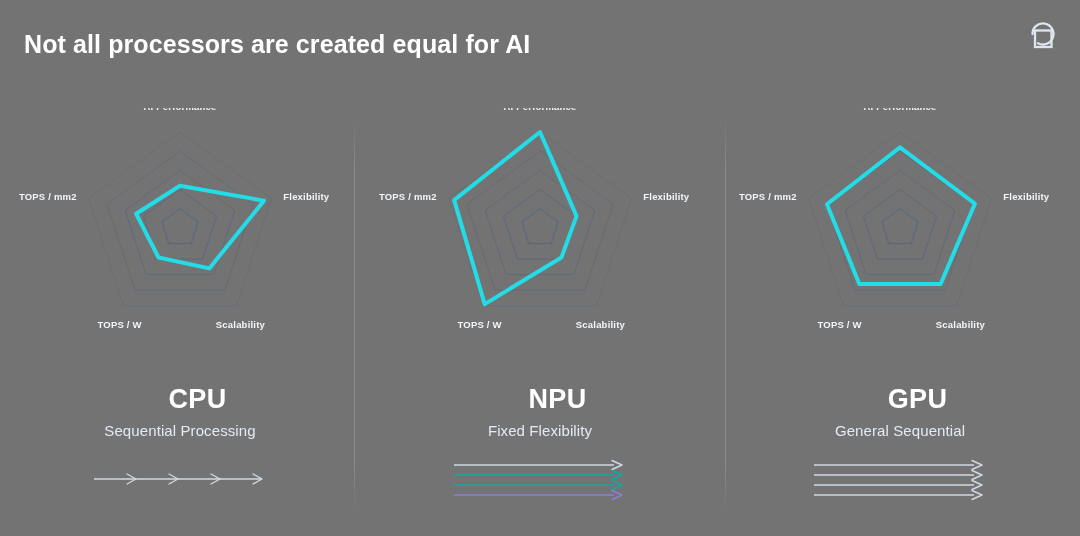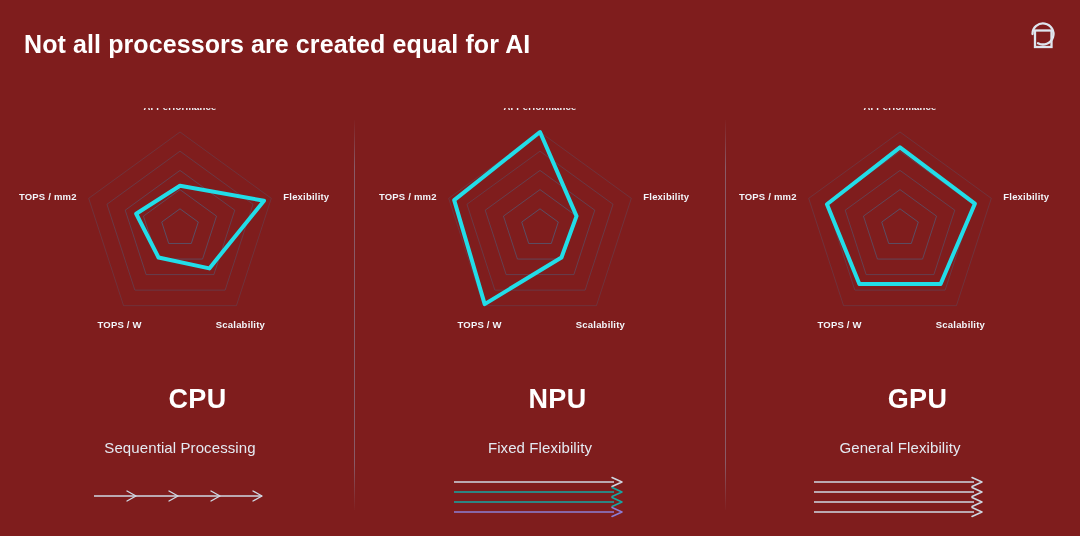--- a/index.html
+++ b/index.html
@@ -7,21 +7,21 @@
   html,body{ background:#16263d; }
   body{
     width:1080px; height:536px;
     font-family:"Liberation Sans", sans-serif;
     color:#ffffff;
     position:relative;
     overflow:hidden;
   }
   .slide{
     position:absolute; inset:0;
-    background:#7f1d1d;
+    background:#737373;
   }
   
   .title{
     position:absolute;
     left:24px; top:30px;
     font-size:25px;
     font-weight:bold;
     letter-spacing:0.1px;
     color:#ffffff;
     white-space:nowrap;
@@ -71,21 +71,21 @@
   .proc-name{
     margin-top:22px;
     font-size:27px;
     font-weight:bold;
     letter-spacing:0.4px;
     color:#ffffff;
     line-height:1;
     margin-left:35px;
   }
   .proc-sub{
-    margin-top:26px;
+    margin-top:9px;
     font-size:15px;
     font-weight:normal;
     color:#e4eaf2;
     letter-spacing:0.1px;
   }
   .arrows{
     margin-top:17px;
   }
 </style>
 </head>
@@ -190,21 +190,21 @@
           <g id="labels-2">
               <text x="165.0" y="2.0" text-anchor="middle" class="axis-label">AI Performance</text>
               <text x="268.3" y="92.3" text-anchor="start" class="axis-label">Flexibility</text>
               <text x="225.4" y="219.7" text-anchor="middle" class="axis-label">Scalability</text>
               <text x="104.6" y="219.7" text-anchor="middle" class="axis-label">TOPS / W</text>
               <text x="61.7" y="92.3" text-anchor="end" class="axis-label">TOPS / mm2</text>
             </g>
         </svg>
       </div>
       <div class="proc-name">GPU</div>
-      <div class="proc-sub">General Flexibility</div>
+      <div class="proc-sub">General Sequential</div>
       <div class="arrows">
         <svg width="180" height="46" viewBox="0 0 180 46" id="arrows-2">
             <line x1="4" y1="9" x2="164" y2="9" stroke="#cfd8e3" stroke-width="1.5"></line>
             <path d="M162,4.5 L172,9 L162,13.5" fill="none" stroke="#cfd8e3" stroke-width="1.5" stroke-linecap="round" stroke-linejoin="round"></path>
             <line x1="4" y1="19" x2="164" y2="19" stroke="#cfd8e3" stroke-width="1.5"></line>
             <path d="M162,14.5 L172,19 L162,23.5" fill="none" stroke="#cfd8e3" stroke-width="1.5" stroke-linecap="round" stroke-linejoin="round"></path>
             <line x1="4" y1="29" x2="164" y2="29" stroke="#cfd8e3" stroke-width="1.5"></line>
             <path d="M162,24.5 L172,29 L162,33.5" fill="none" stroke="#cfd8e3" stroke-width="1.5" stroke-linecap="round" stroke-linejoin="round"></path>
             <line x1="4" y1="39" x2="164" y2="39" stroke="#cfd8e3" stroke-width="1.5"></line>
             <path d="M162,34.5 L172,39 L162,43.5" fill="none" stroke="#cfd8e3" stroke-width="1.5" stroke-linecap="round" stroke-linejoin="round"></path>

